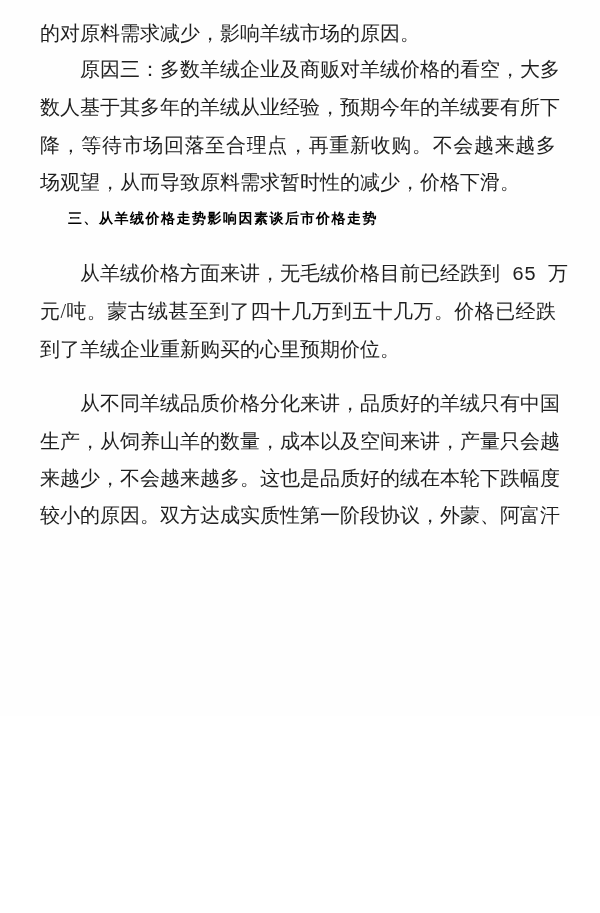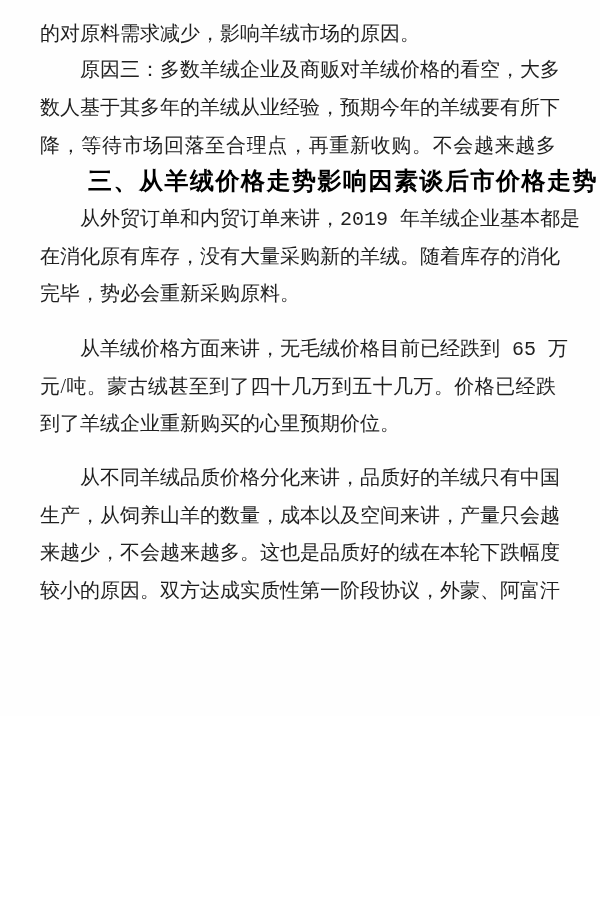--- a/index.html
+++ b/index.html
@@ -33,21 +33,21 @@
   }
   .line.indent { text-indent: 2em; font-family: Liberation Mono, monospace; }
   .line.justify {
     text-align: justify;
     text-align-last: justify;
     text-justify: inter-ideograph;
   }
   .paragraph.heading .line {
     font-weight: bold;
     color: #000000;
-    font-size: 24px;
+    font-size: 14px;
     letter-spacing: 1.5px;
   }
   .footer {
     position: absolute;
     left: 0;
     right: 0;
     top: 876px;
     text-align: center;
     font-size: 19px;
     font-weight: 600;
@@ -60,28 +60,24 @@
 
 <div class="page">
   <div class="doc-body">
       <div class="paragraph">
         <div class="line">的对原料需求减少，影响羊绒市场的原因。</div>
       </div>
       <div class="paragraph">
         <div class="line indent justify">原因三：多数羊绒企业及商贩对羊绒价格的看空，大多</div>
         <div class="line justify">数人基于其多年的羊绒从业经验，预期今年的羊绒要有所下</div>
         <div class="line justify">降，等待市场回落至合理点，再重新收购。不会越来越多</div>
+        <div class="line">场观望，从而导致原料需求暂时性的减少，价格下滑。</div>
       </div>
       <div class="paragraph heading">
         <div class="line indent">三、从羊绒价格走势影响因素谈后市价格走势</div>
-      </div>
-      <div class="paragraph">
-        <div class="line indent justify">从外贸订单和内贸订单来讲，2019 年羊绒企业基本都是</div>
-        <div class="line justify">在消化原有库存，没有大量采购新的羊绒。随着库存的消化</div>
-        <div class="line">完毕，势必会重新采购原料。</div>
       </div>
       <div class="paragraph space-before">
         <div class="line indent justify">从羊绒价格方面来讲，无毛绒价格目前已经跌到 65 万</div>
         <div class="line justify">元/吨。蒙古绒甚至到了四十几万到五十几万。价格已经跌</div>
         <div class="line">到了羊绒企业重新购买的心里预期价位。</div>
       </div>
       <div class="paragraph space-before">
         <div class="line indent justify">从不同羊绒品质价格分化来讲，品质好的羊绒只有中国</div>
         <div class="line justify">生产，从饲养山羊的数量，成本以及空间来讲，产量只会越</div>
         <div class="line justify">来越少，不会越来越多。这也是品质好的绒在本轮下跌幅度</div>

